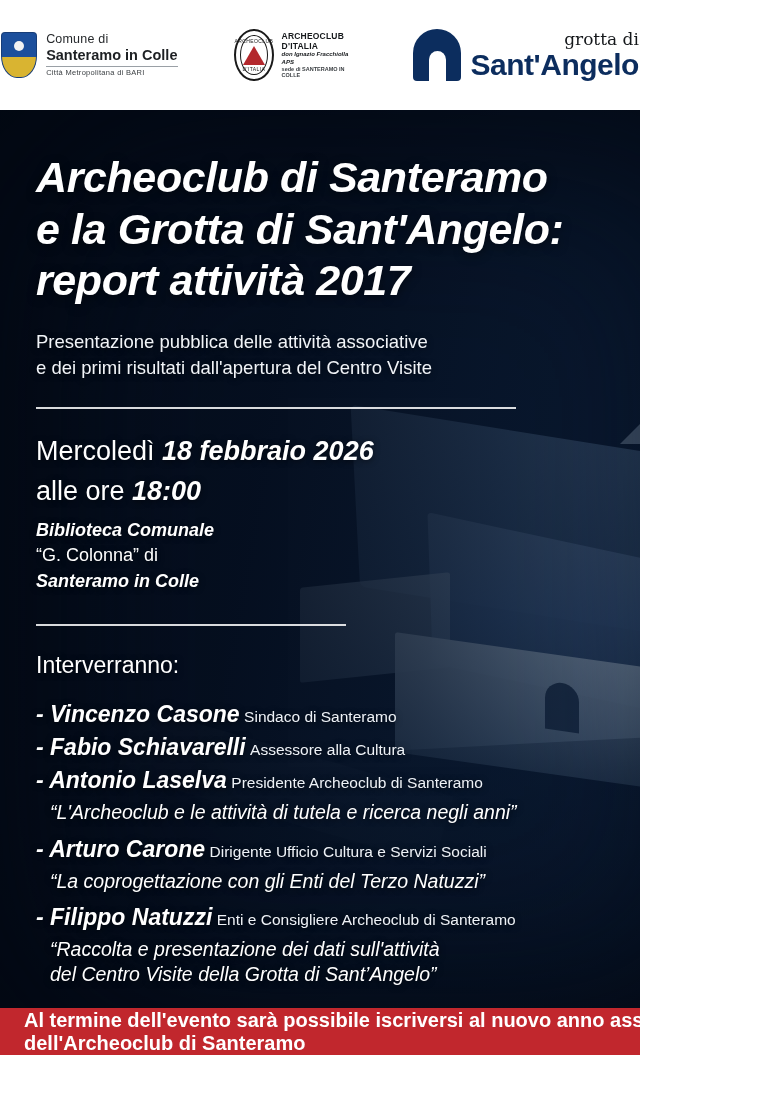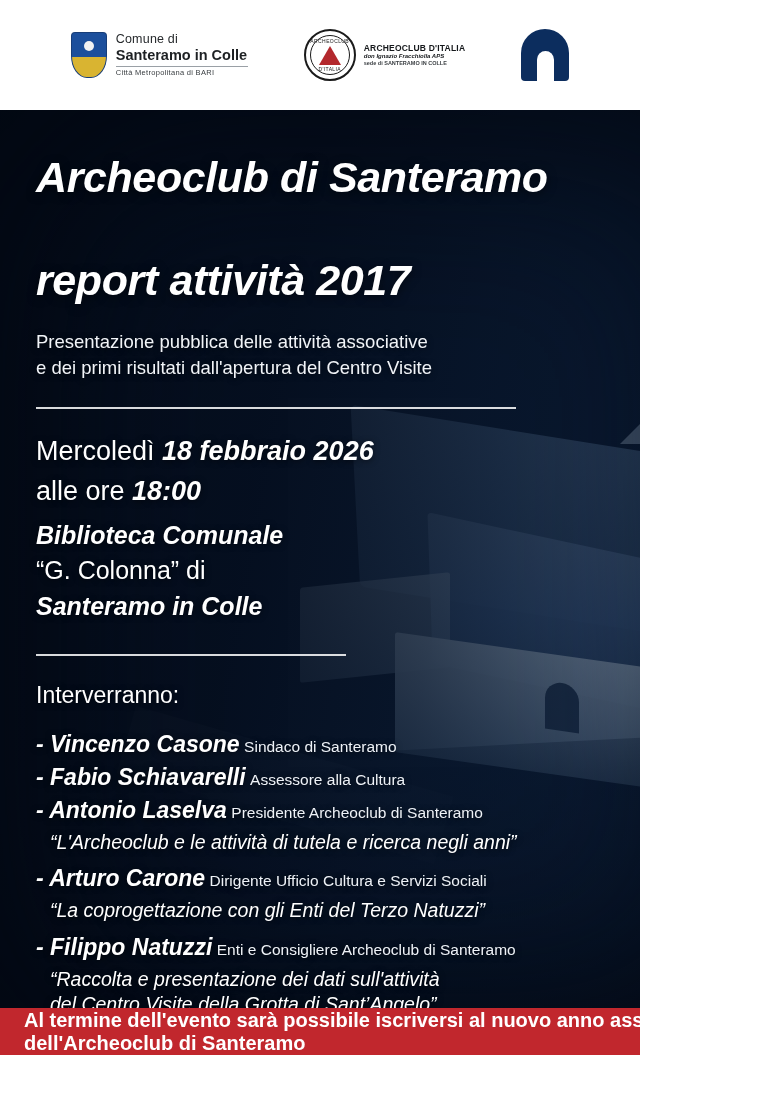--- a/index.html
+++ b/index.html
@@ -305,21 +305,21 @@
     font-size: 27px;
     line-height: 1.50;
     text-shadow: 0 1px 6px rgba(0,0,0,.6);
   }
   .when .b {
     font-weight: bold;
     font-style: italic;
   }
   .venue {
     margin-top: 6px;
-    font-size: 25px;
+    font-size: 18px;
     line-height: 1.42;
     text-shadow: 0 1px 6px rgba(0,0,0,.6);
   }
   .venue .b { font-weight: bold; font-style: italic; }
 
   .speakers-lead {
     font-size: 23px;
     margin-bottom: 22px;
     text-shadow: 0 1px 6px rgba(0,0,0,.6);
   }
@@ -388,20 +388,24 @@
       </div>
       <div class="archeo-text">
         <div class="archeo-l1">ARCHEOCLUB D'ITALIA</div>
         <div class="archeo-l2">don Ignazio Fracchiolla APS</div>
         <div class="archeo-l4">sede di SANTERAMO IN COLLE</div>
       </div>
     </div>
 
     <div class="logo-grotta">
       <div class="grotta-mark"></div>
+      <div class="grotta-text">
+        <div class="grotta-l1">grotta di</div>
+        <div class="grotta-l2">Sant'Angelo</div>
+      </div>
     </div>
   </div>
 
   <div class="hero">
     <div class="hero-photo">
       <div class="roof r1"></div>
       <div class="roof r2"></div>
       <div class="gable"></div>
       <div class="wall w2"></div>
       <div class="wall w1"></div>
@@ -409,21 +413,21 @@
       <div class="path"></div>
       <div class="ground"></div>
     </div>
     <div class="veil"></div>
     <div class="vignette"></div>
 
     <div class="content">
 
       <h1 class="title">
         <span>Archeoclub di Santeramo</span><br>
-        <br>
+        <span>e la Grotta di Sant'Angelo:</span><br>
         <span>report attività 2017</span>
       </h1>
 
       <div class="subtitle">
         <span>Presentazione pubblica delle attività associative</span><br>
         <span>e dei primi risultati dall'apertura del Centro Visite</span>
       </div>
 
       <div class="rule r-a"></div>
 

